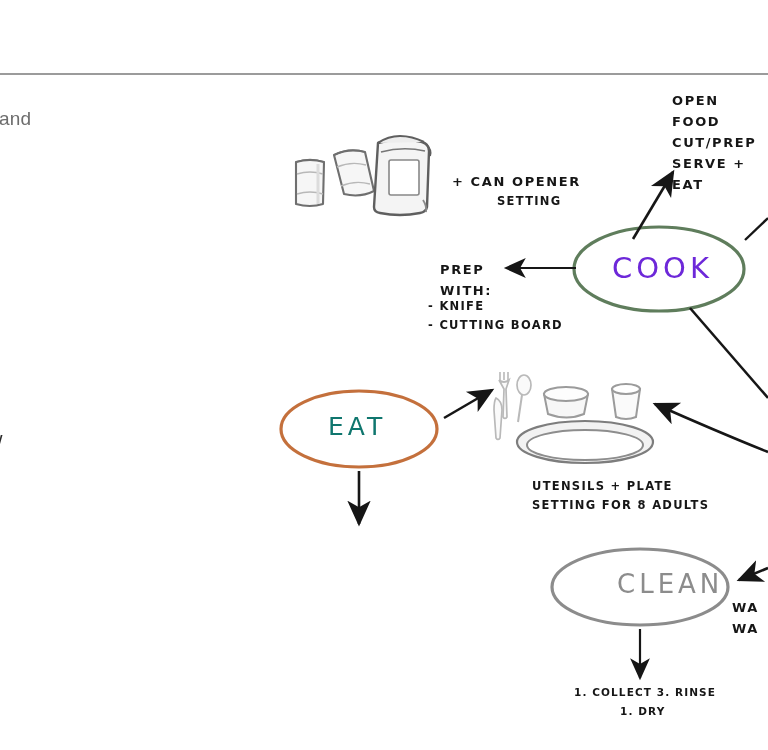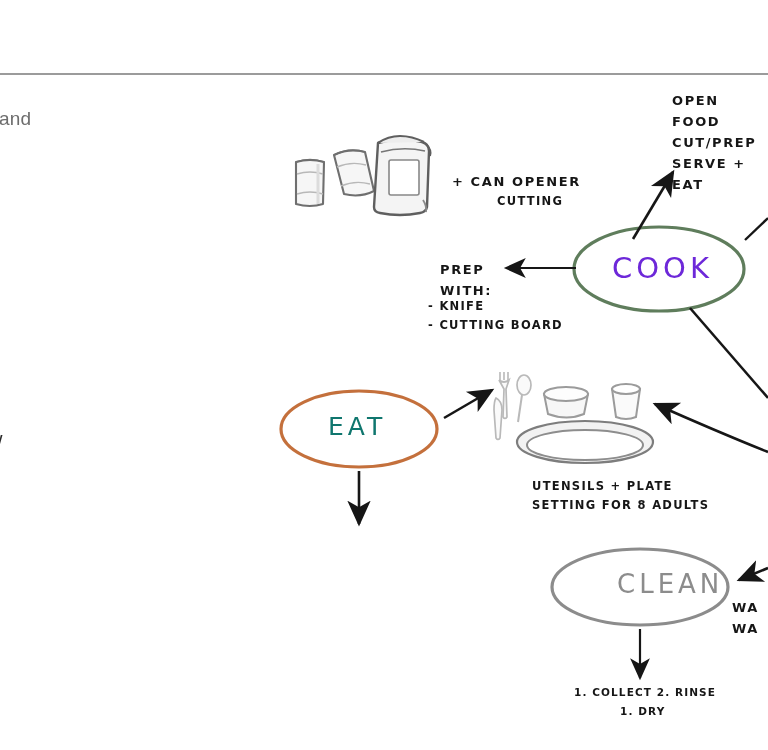--- a/index.html
+++ b/index.html
@@ -198,31 +198,31 @@
 
   <div class="node-label" style="left:612px; top:251px; font-size:29px; color:#6d28d9;">COOK</div>
   <div class="node-label" style="left:328px; top:412px; font-size:25px; color:#0f766e;">EAT</div>
   <div class="node-label" style="left:577px; top:569px; font-size:26px; color:#8c8c8c;margin-left:40px;">CLEAN</div>
 
   <div class="hand" style="left:452px; top:171px;">+  CAN  OPENER</div>
 
   <div class="hand" style="left:672px; top:90px;">OPEN FOOD
 CUT/PREP
 SERVE + EAT</div>
-  <div class="hand small" style="left:497px; top:192px;">CUTTING</div>
+  <div class="hand small" style="left:497px; top:192px;">SETTING</div>
 
 
   <div class="hand" style="left:440px; top:259px;">PREP
   WITH:</div>
   <div class="hand small" style="left:428px; top:297px;">- KNIFE
   - CUTTING BOARD</div>
 
   <div class="hand small" style="left:532px; top:477px;">UTENSILS + PLATE
   SETTING FOR 8 ADULTS</div>
 
 
   <div class="hand" style="left:732px; top:597px;">WA
 WA</div>
 
-  <div class="hand tiny" style="left:574px; top:684px;">1. COLLECT    2. RINSE</div>
+  <div class="hand tiny" style="left:574px; top:684px;">1. COLLECT    3. RINSE</div>
   <div class="hand tiny" style="left:620px; top:703px;">1. DRY</div>
 
 </div>
 
 </body></html>

